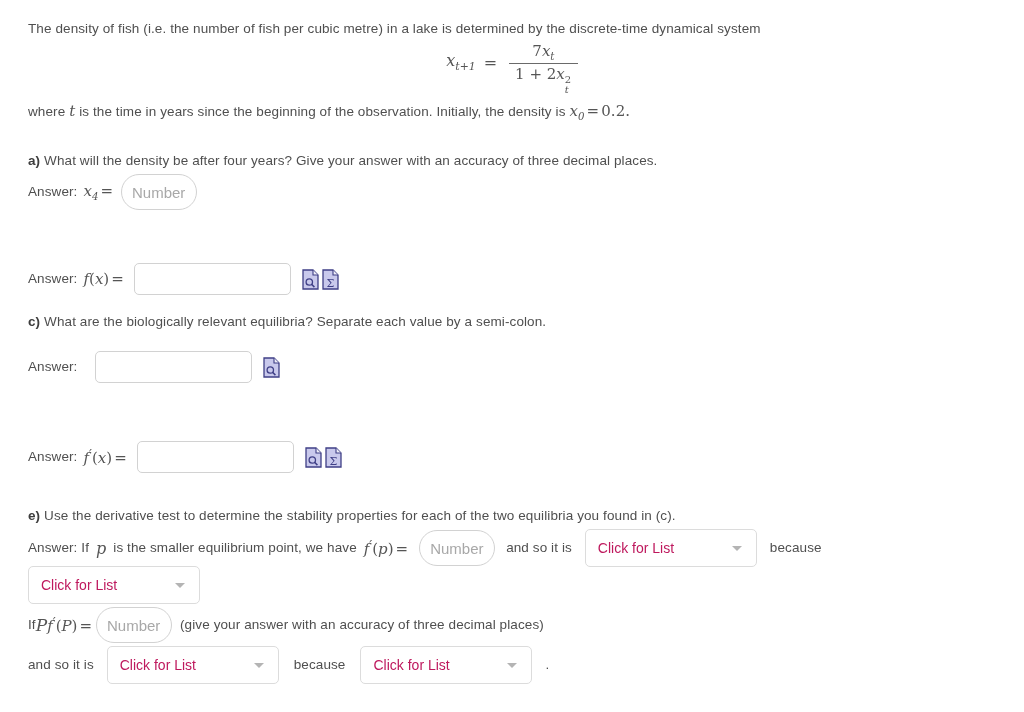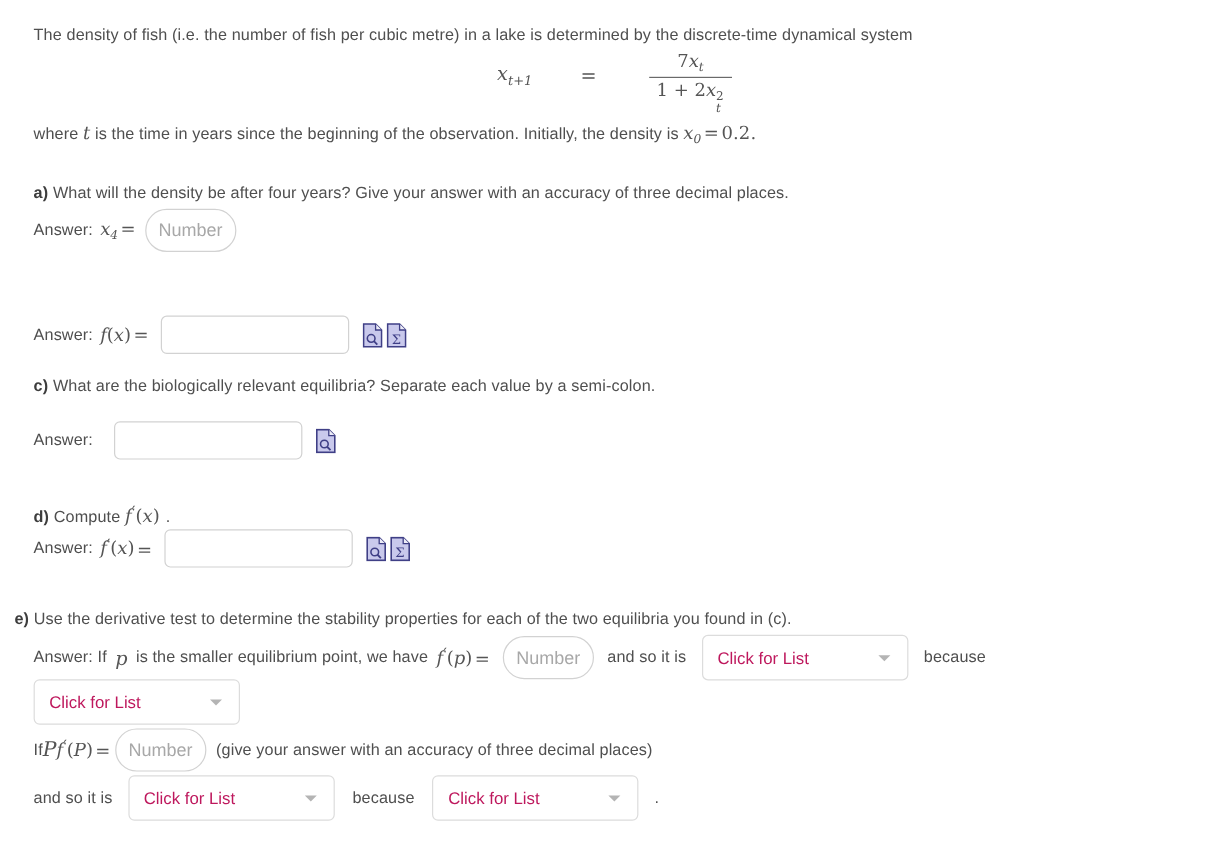--- a/index.html
+++ b/index.html
@@ -65,21 +65,20 @@
     left: 0; right: 0;
     top: 42px;
     text-align: center;
     font-family: "DejaVu Serif", "Liberation Serif", serif;
     color: #555;
   }
   .fracwrap {
     display: inline-flex;
     align-items: center;
     font-size: 16px;
-    gap: 32px;
   }
   .frac {
     display: inline-flex;
     flex-direction: column;
     align-items: center;
     vertical-align: middle;
     margin-left: 4px;
   }
   .frac .num {
     padding: 0 6px 1px 6px;
@@ -244,27 +243,20 @@
         <svg width="17" height="21" viewBox="0 0 17 21">
           <path d="M1 1 H11 L16 6 V20 H1 Z" fill="#c9c9ec" stroke="#3f3f86" stroke-width="1.3"></path>
           <path d="M11 1 V6 H16" fill="#ededf8" stroke="#3f3f86" stroke-width="1.1"></path>
           <circle cx="7.3" cy="13" r="3.2" fill="none" stroke="#3f3f86" stroke-width="1.3"></circle>
           <line x1="9.6" y1="15.3" x2="12.4" y2="18.1" stroke="#3f3f86" stroke-width="1.5"></line>
         </svg>
       </span>
     </span>
   </div>
 
-  <div class="blk ptxt" style="left:28px; top:418px; width:900px;">
-    <span class="qlabel">d)</span>
-    <span>Compute</span>
-    <span class="math">
-      <span>f</span><span class="prime">′</span><span class="up">(</span><span>x</span><span class="up">)</span>
-    </span><span class="ptxt">.</span>
-  </div>
   <div class="blk" style="left:28px; top:441px; display:flex; align-items:center; gap:6px;">
     <span class="ptxt">Answer:</span>
     <span class="math">
       <span>f</span><span class="prime">′</span><span class="up">(</span><span>x</span><span class="up">)</span><span class="eqsign">=</span>
     </span>
     <input class="tin longbox" type="text" style="width: 157px; margin-left: 2px;" placeholder="">
     <span class="iconrow" style="margin-left:5px;">
       <span class="docicon">
         <svg width="17" height="21" viewBox="0 0 17 21">
           <path d="M1 1 H11 L16 6 V20 H1 Z" fill="#c9c9ec" stroke="#3f3f86" stroke-width="1.3"></path>
@@ -276,21 +268,21 @@
       <span class="docicon">
         <svg width="17" height="21" viewBox="0 0 17 21">
           <path d="M1 1 H11 L16 6 V20 H1 Z" fill="#c9c9ec" stroke="#3f3f86" stroke-width="1.3"></path>
           <path d="M11 1 V6 H16" fill="#ededf8" stroke="#3f3f86" stroke-width="1.1"></path>
           <text x="8.3" y="17.5" font-family="DejaVu Serif, serif" font-size="11" fill="#3f3f86" text-anchor="middle">Σ</text>
         </svg>
       </span>
     </span>
   </div>
 
-  <div class="blk ptxt" style="left:12px; top:506px; width:960px;">
+  <div class="blk ptxt" style="left:28px; top:506px; width:960px;">
     <span class="qlabel">e)</span>
     <span>Use the derivative test to determine the stability properties for each of the two equilibria you found in (c).</span>
   </div>
 
   <div class="blk" style="left:28px; top:529px; display:flex; align-items:center; gap:7px;">
     <span class="ptxt">Answer: If</span>
     <span class="math" style="font-size:16px;">p</span>
     <span class="ptxt">is the smaller equilibrium point, we have</span>
     <span class="math">
       <span>f</span><span class="prime">′</span><span class="up">(</span><span>p</span><span class="up">)</span><span class="eqsign">=</span>

